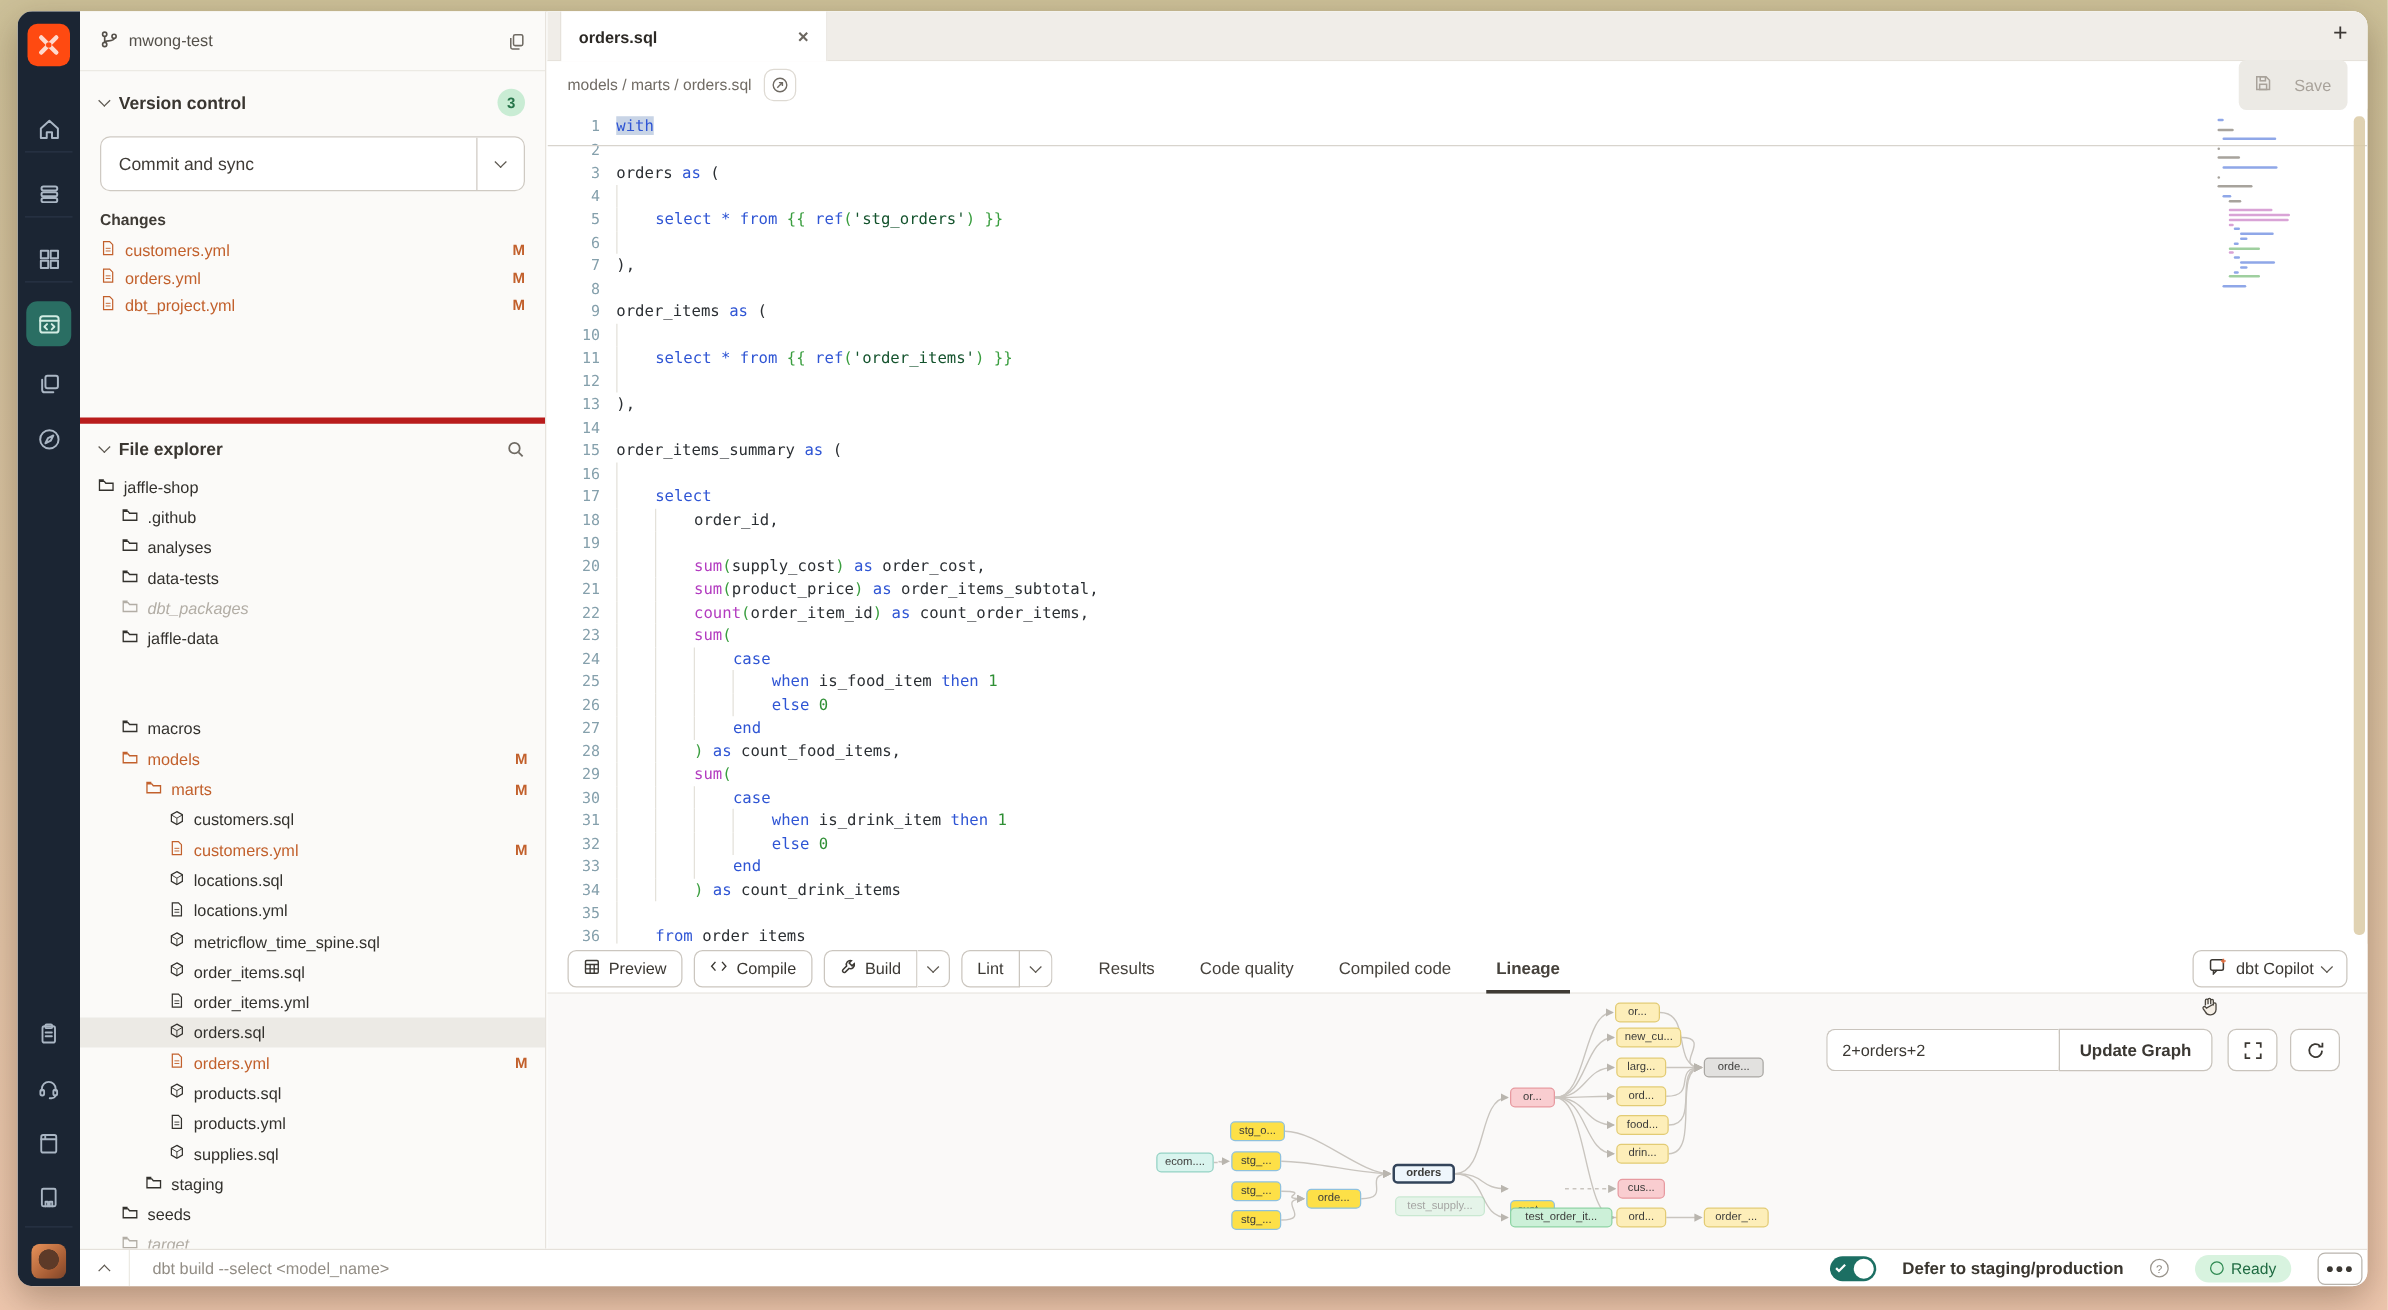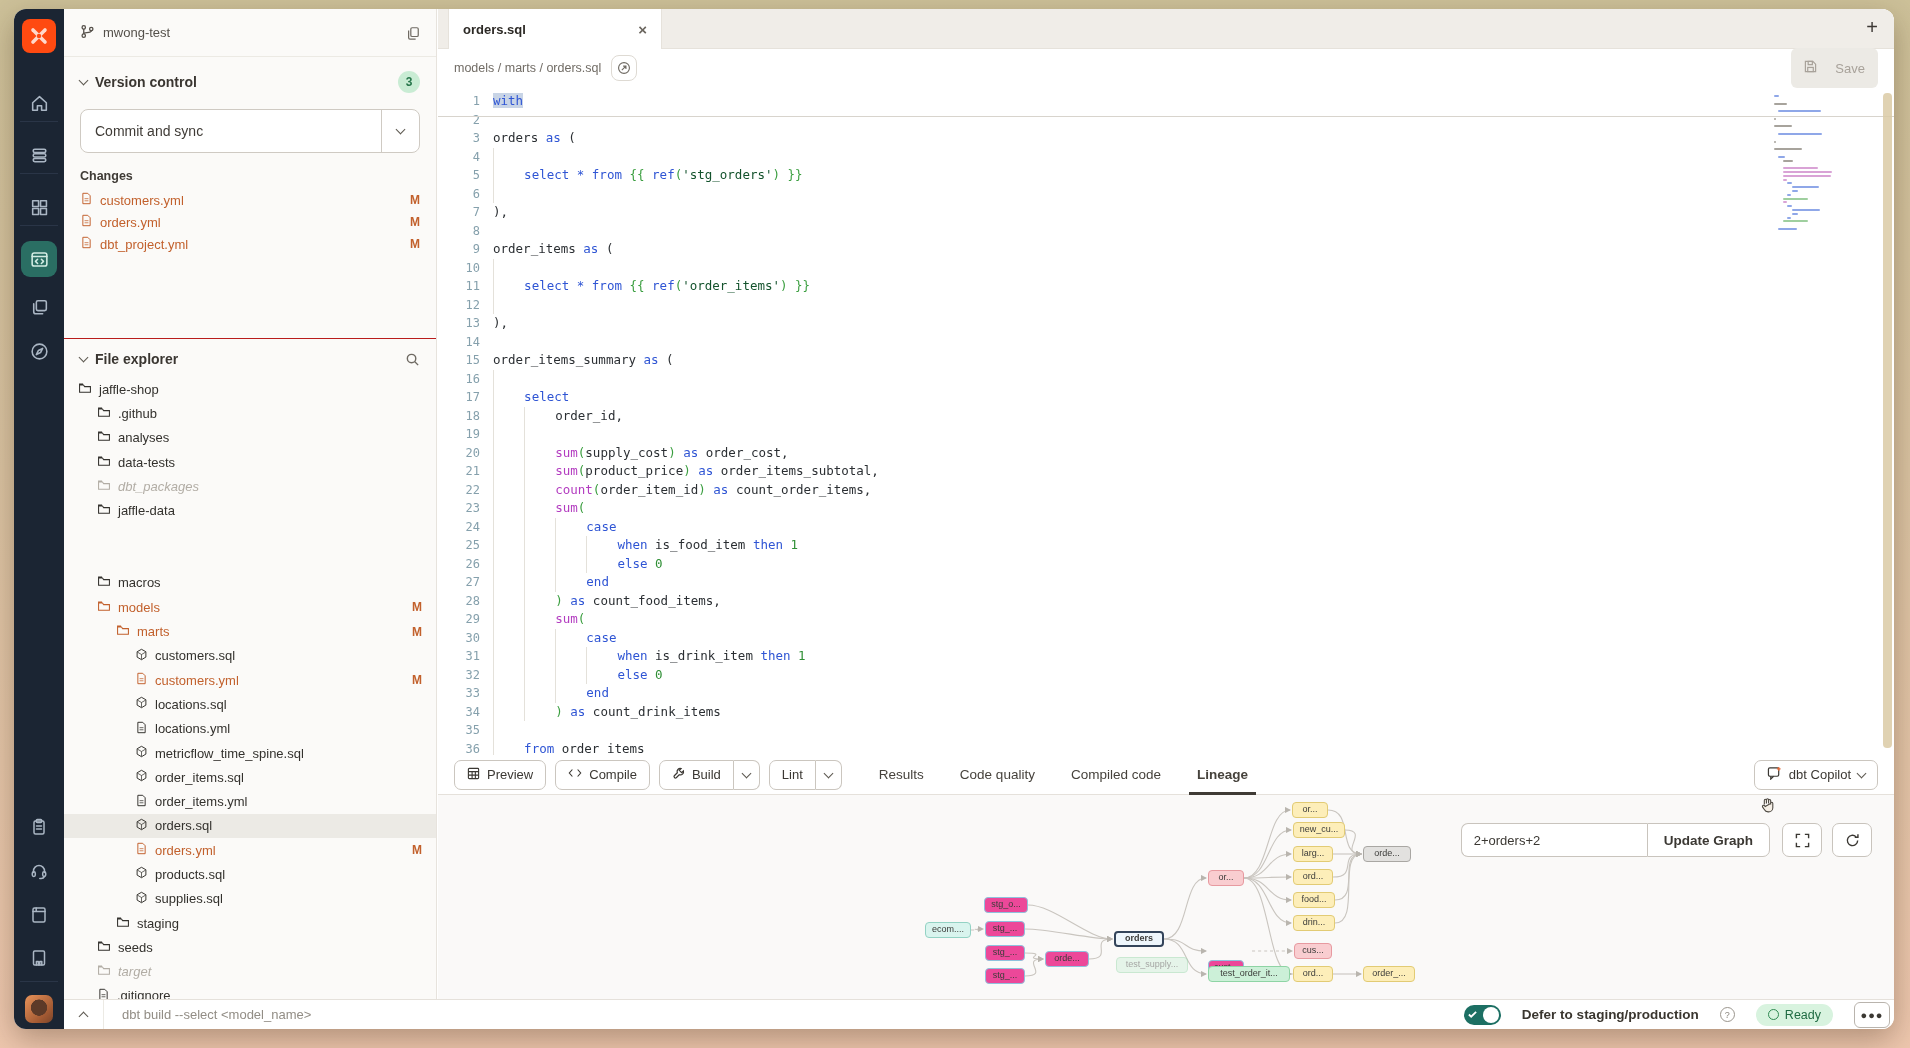--- a/index.html
+++ b/index.html
@@ -31,21 +31,21 @@
     border-bottom:1px solid #eceae4; color:#54504a; font-size:13px; gap:8px; }
   .branch-row .grow{flex:1}
   .icon-btn { color:#6f6a63; display:flex; align-items:center; cursor:pointer; }
   .sec-head { display:flex; align-items:center; gap:8px; padding:14px 16px 10px 16px;
     font-size:14px; font-weight:700; color:#3a3631; }
   .chev { width:7px; height:7px; border-left:1.6px solid #5c574f; border-bottom:1.6px solid #5c574f;
     transform:rotate(-45deg); display:inline-block; margin-top:-3px; }
   .chev.up{ transform:rotate(135deg); margin-top:4px;}
   .vc-badge { margin-left:auto; width:22px; height:22px; border-radius:50%; background:#c9ecd4;
     color:#26754a; font-size:12px; font-weight:700; display:flex; align-items:center; justify-content:center; }
-  .vc-section { height:282px; border-bottom:1px solid #b91c1c; }
+  .vc-section { height:282px; border-bottom:5px solid #b91c1c; }
   .commit-btn { margin:6px 16px 0 16px; height:44px; border:1px solid #cfcac3; border-radius:8px;
     background:#fff; display:flex; align-items:center; overflow:hidden; }
   .commit-btn .lbl { flex:1; padding:0 14px; font-size:14px; color:#3f3b36; }
   .commit-btn .dd { width:38px; align-self:stretch; border-left:1px solid #cfcac3;
     display:flex; align-items:center; justify-content:center; }
   .changes-label { padding:16px 16px 6px 16px; font-size:12.5px; font-weight:700; color:#3f3b36; }
   .chg-row { display:flex; align-items:center; gap:7px; padding:3px 16px; font-size:13px; color:#c2602c; }
   .chg-row .m { margin-left:auto; font-weight:700; font-size:12px; }
   .fe-head { padding-top:12px; }
   .fe-head .sicon{ margin-left:auto; }
@@ -107,21 +107,21 @@
   .otab.active { font-weight:600; }
   .otab.active::after { content:''; position:absolute; left:-8px; right:-8px; bottom:0;
     height:3px; background:#3f3b35; }
   .copilot { margin-left:auto; }
 
   
   .lineage { position:absolute; left:0; top:786px; right:0; bottom:0; background:#faf9f8; overflow:hidden; }
   .lnode { position:absolute; height:16px; border-radius:4px; font-size:9px; line-height:13px;
     text-align:center; border:1px solid; padding:0 4px; overflow:hidden; white-space:nowrap;
     color:#3c3c3a; cursor:pointer; background:#fff; }
-  .nc-blue{background:#ec4899;border-color:#8fc1dd} .nc-mint{background:#d9f4ee;border-color:#93d2c4}
+  .nc-blue{background:#fde047;border-color:#8fc1dd} .nc-mint{background:#d9f4ee;border-color:#93d2c4}
   .nc-pink{background:#f9cdd0;border-color:#e79aa0} .nc-yellow{background:#fdeeb9;border-color:#e2cb74}
   .nc-green{background:#ccf0d8;border-color:#8ed4a4} .nc-gray{background:#e2e1df;border-color:#a9a7a3}
   .lnode.selnode { border:2px solid #33445a; background:#eef6fc; font-weight:700; line-height:11px; }
   .lnode.ghost { opacity:.45; }
   .lin-controls { position:absolute; top:28px; right:124px; display:flex; height:34px; }
   .lin-input { width:186px; border:1px solid #c9c4bd; border-right:none; border-radius:7px 0 0 7px;
     padding:0 12px; font-size:13px; color:#3b3833; background:#fff; outline:none; }
   .lin-upd { border:1px solid #c9c4bd; border-radius:0 7px 7px 0; background:#fff; font-size:13.5px;
     color:#3b3833; padding:0 16px; font-weight:600; }
   .sq-btn { position:absolute; top:28px; width:40px; height:34px; border:1px solid #c9c4bd;
@@ -438,20 +438,27 @@
               </svg></span>
     <span>orders.yml</span>
             <span class="m">M</span>
           </div>
           <div class="t-row" style="padding-left: 71px;">
             <span><svg width="13" height="13" viewBox="0 0 16 16" fill="none" stroke="currentColor" stroke-width="1.2">
                 <path d="M8 1.6 L13.4 4.6 V11.2 L8 14.4 L2.6 11.2 V4.6 Z"></path>
                 <path d="M3 5.1 L8 8 L13 5.1 M8 8 V14" stroke-width="0.9"></path>
               </svg></span>
     <span>products.sql</span>
+          </div>
+          <div class="t-row" style="padding-left: 71px;">
+            <span><svg width="13" height="13" viewBox="0 0 16 16" fill="none" stroke="currentColor" stroke-width="1.2">
+                <path d="M3.5 1.6 h6 l3 3 V14.4 h-9 z"></path>
+                <path d="M5.6 8.2 h4.8 M5.6 10.8 h4.8" stroke-width="0.9"></path>
+              </svg></span>
+    <span>products.yml</span>
           </div>
           <div class="t-row" style="padding-left: 71px;">
             <span><svg width="13" height="13" viewBox="0 0 16 16" fill="none" stroke="currentColor" stroke-width="1.2">
                 <path d="M8 1.6 L13.4 4.6 V11.2 L8 14.4 L2.6 11.2 V4.6 Z"></path>
                 <path d="M3 5.1 L8 8 L13 5.1 M8 8 V14" stroke-width="0.9"></path>
               </svg></span>
     <span>supplies.sql</span>
           </div>
           <div class="t-row" style="padding-left: 52px;">
             <span><svg width="14" height="14" viewBox="0 0 16 16" fill="none" stroke="currentColor" stroke-width="1.2">

